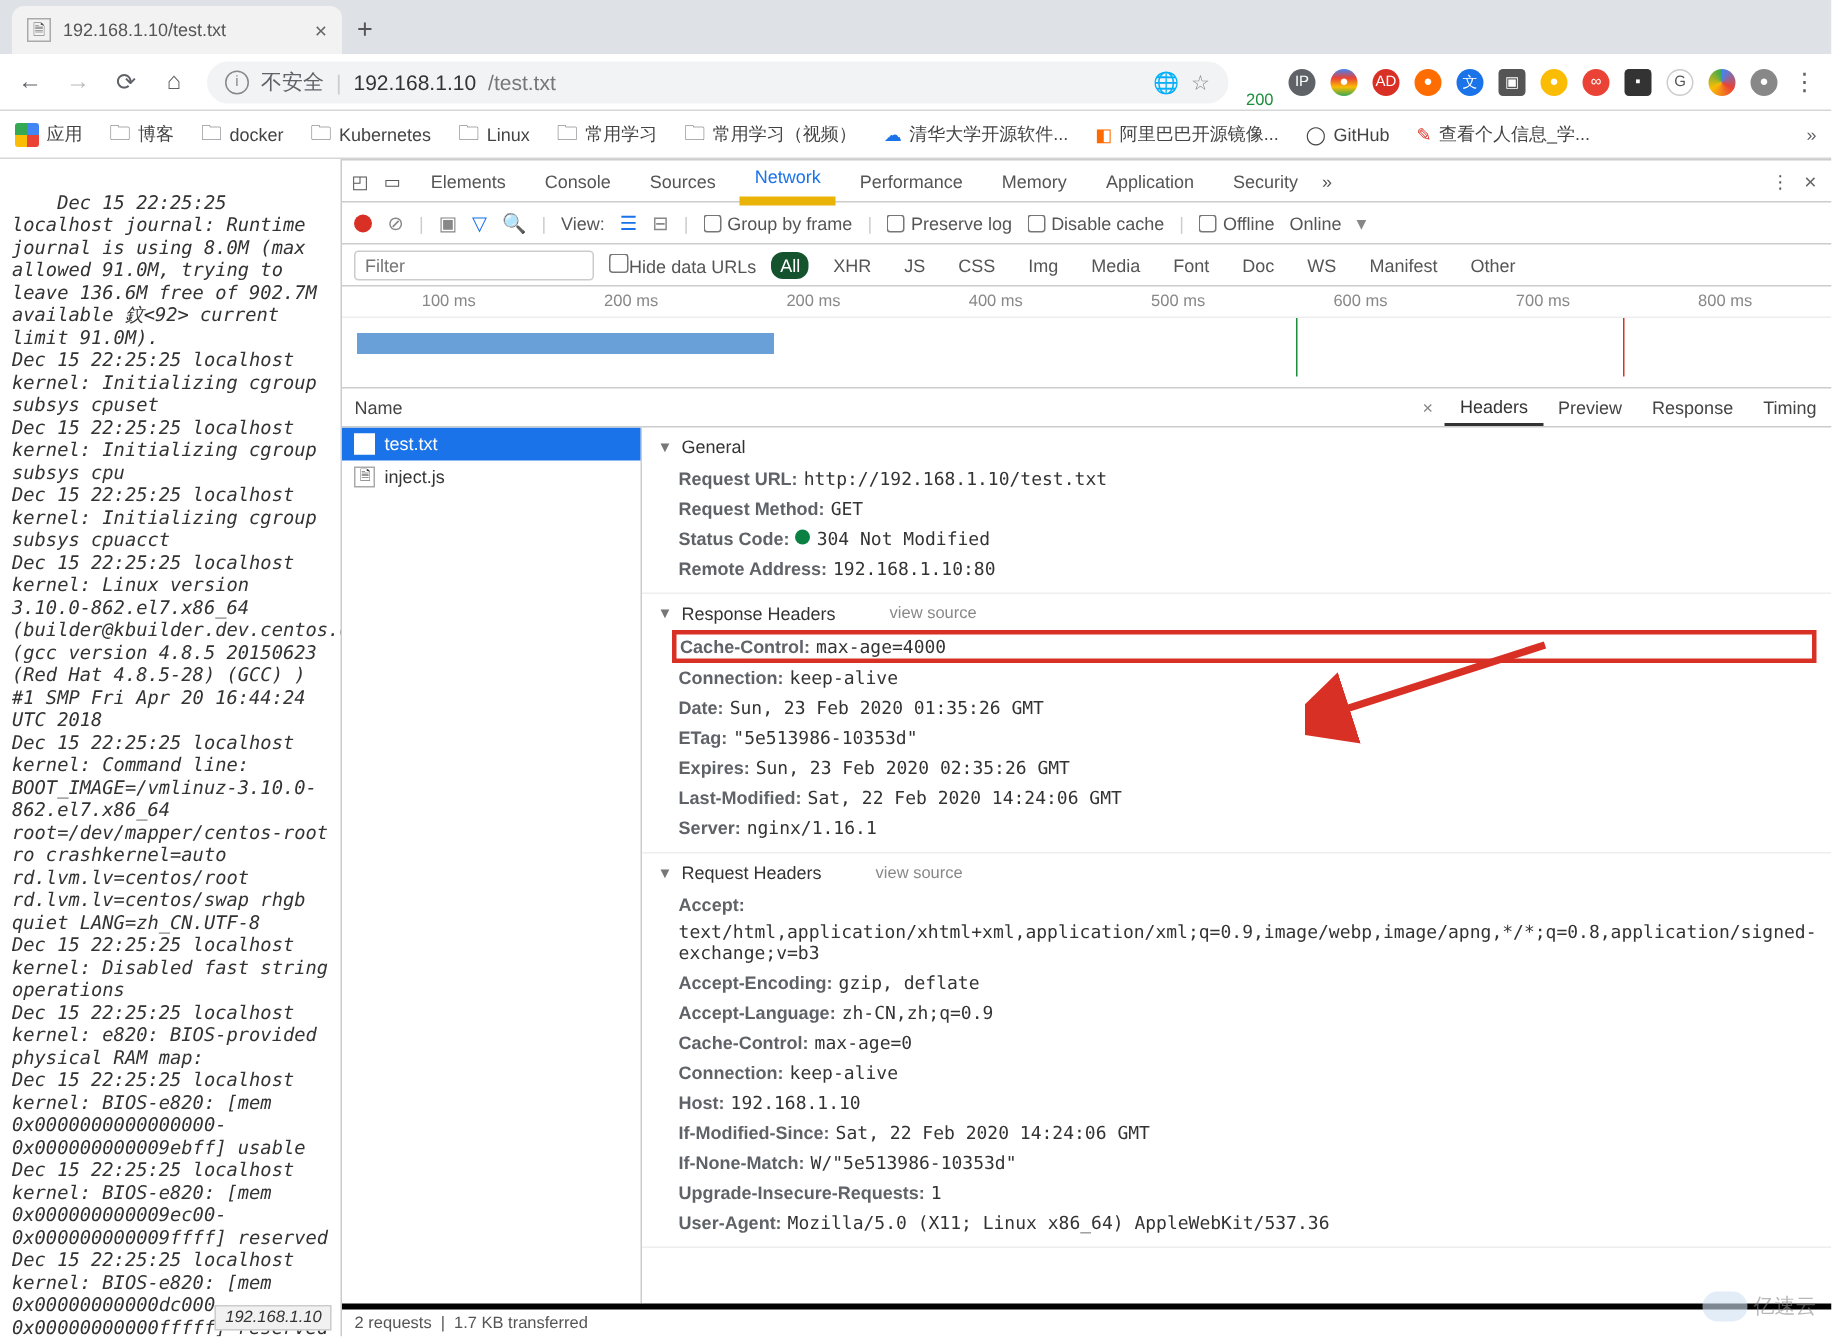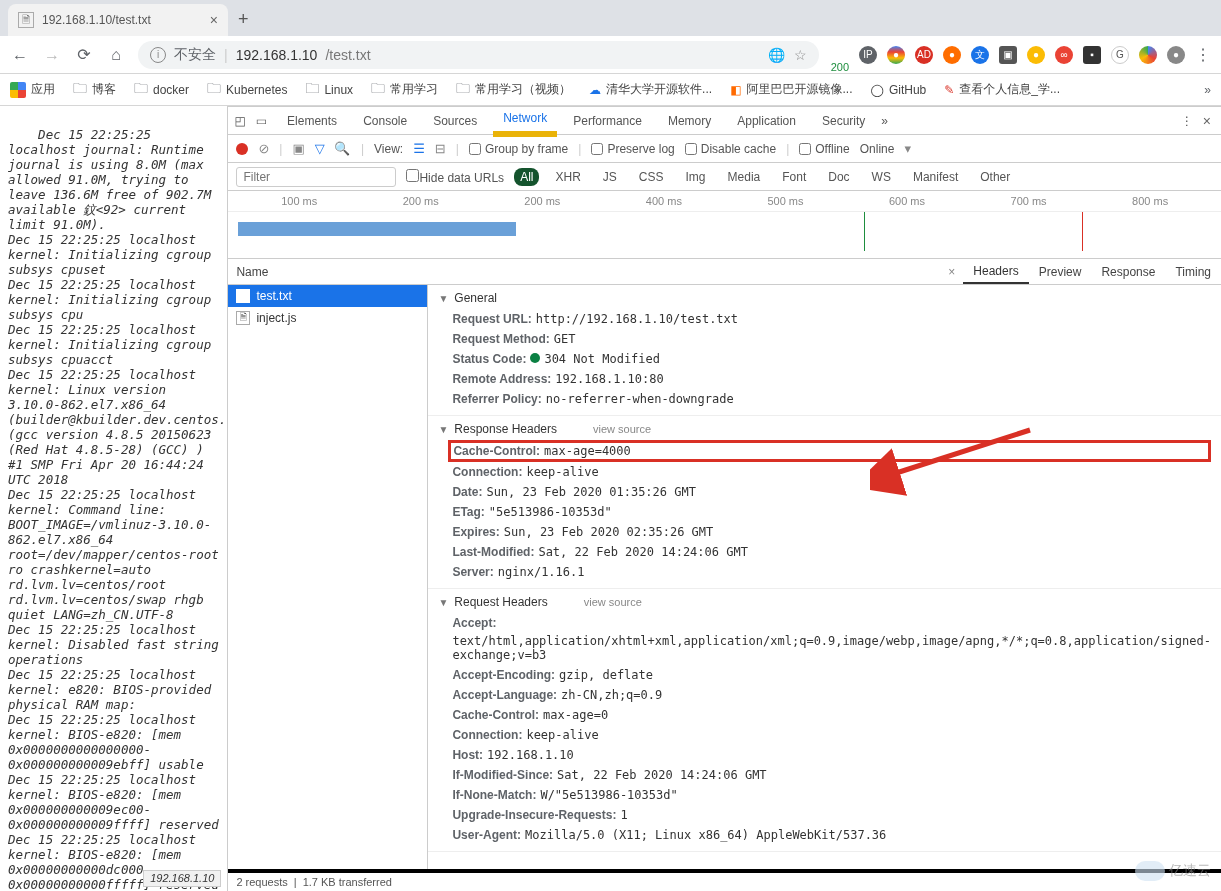--- a/index.html
+++ b/index.html
@@ -335,24 +335,20 @@
               <span class="v">GET</span>
             </div>
           <div class="kv">
               <span class="k">Status Code:</span>
               <span class="v"><span class="status-dot"></span><span>304 Not Modified</span></span>
             </div>
           <div class="kv">
               <span class="k">Remote Address:</span>
               <span class="v">192.168.1.10:80</span>
             </div>
-          <div class="kv">
-              <span class="k">Referrer Policy:</span>
-              <span class="v">no-referrer-when-downgrade</span>
-            </div>
         </div>
 
         <div class="section" style="position:relative;">
           <div class="section-header">
               <span class="tri">▼</span>
               <span>Response Headers</span>
               <span class="view-source">view source</span>
             </div>
           <div class="kv highlight-box">
               <span class="k">Cache-Control:</span>

